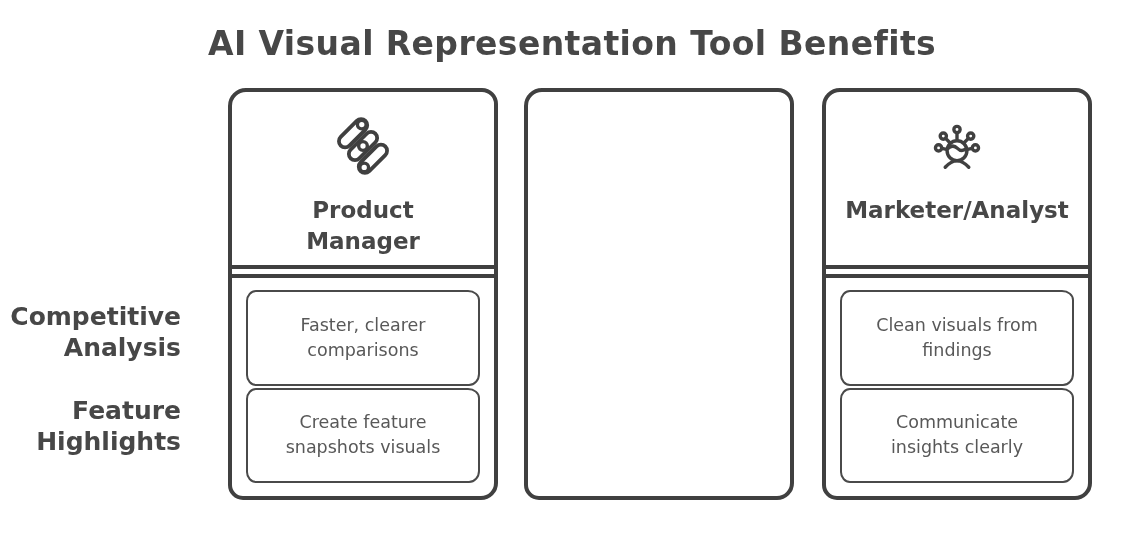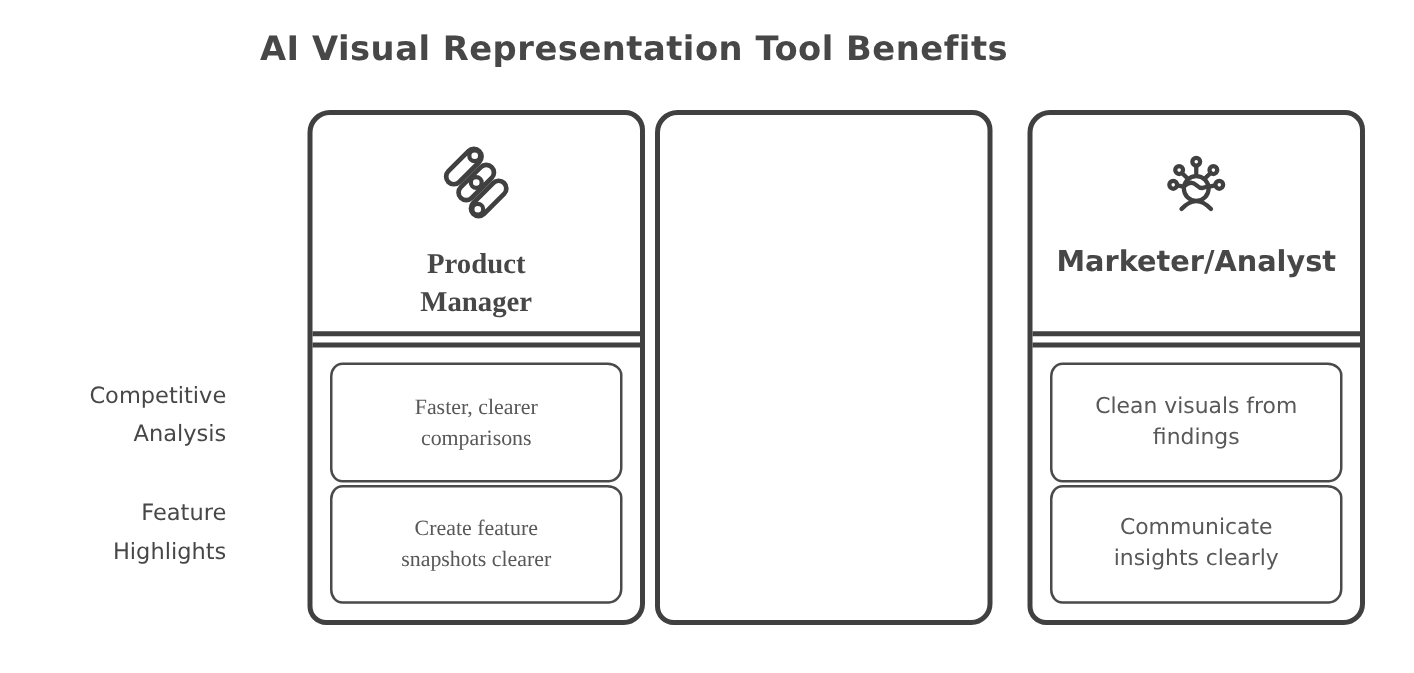--- a/index.html
+++ b/index.html
@@ -10,51 +10,51 @@
     height: 538px;
     background: #ffffff;
     font-family: "DejaVu Sans", "Liberation Sans", sans-serif;
     color: #474747;
     overflow: hidden;
   }
   .title {
     position: absolute;
     left: 208px;
     top: 24px;
-    font-size: 27px;
+    font-size: 33px;
     font-weight: bold;
     letter-spacing: 0.4px;
     color: #474747;
     white-space: nowrap;
   }
   .row-label {
     position: absolute;
     left: 0;
     width: 181px;
     text-align: right;
-    font-size: 18px;
-    font-weight: normal;
+    font-size: 25px;
+    font-weight: bold;
     line-height: 31px;
     color: #474747;
     white-space: pre-line;
   }
   .row-label-1 { top: 301px; }
   .row-label-2 { top: 395px; }
   .card {
     position: absolute;
     top: 88px;
     width: 270px;
     height: 412px;
     background: #ffffff;
     border: 4px solid #404040;
     border-radius: 18px 16px 17px 15px;
     display: flex;
     flex-direction: column;
   }
-  .card-1 { left: 246px; font-family: Liberation Serif, serif; }
+  .card-1 { left: 228px; }
   .card-2 { left: 524px; }
   .card-3 { left: 822px; }
   .card-header {
     height: 177px;
     border-bottom: 4px solid #404040;
     display: flex;
     flex-direction: column;
     align-items: center;
     padding-top: 20px;
   }
@@ -124,21 +124,21 @@
       <div class="card-title">Product
 Manager</div>
     </div>
     <div class="card-body">
       <div class="cell">
         <span class="cell-text">Faster, clearer
 comparisons</span>
       </div>
       <div class="cell">
         <span class="cell-text">Create feature
-snapshots clearer</span>
+snapshots visuals</span>
       </div>
     </div>
   </div>
 
   <div class="card card-2">
   </div>
 
   <div class="card card-3">
     <div class="card-header">
       <div class="icon">

